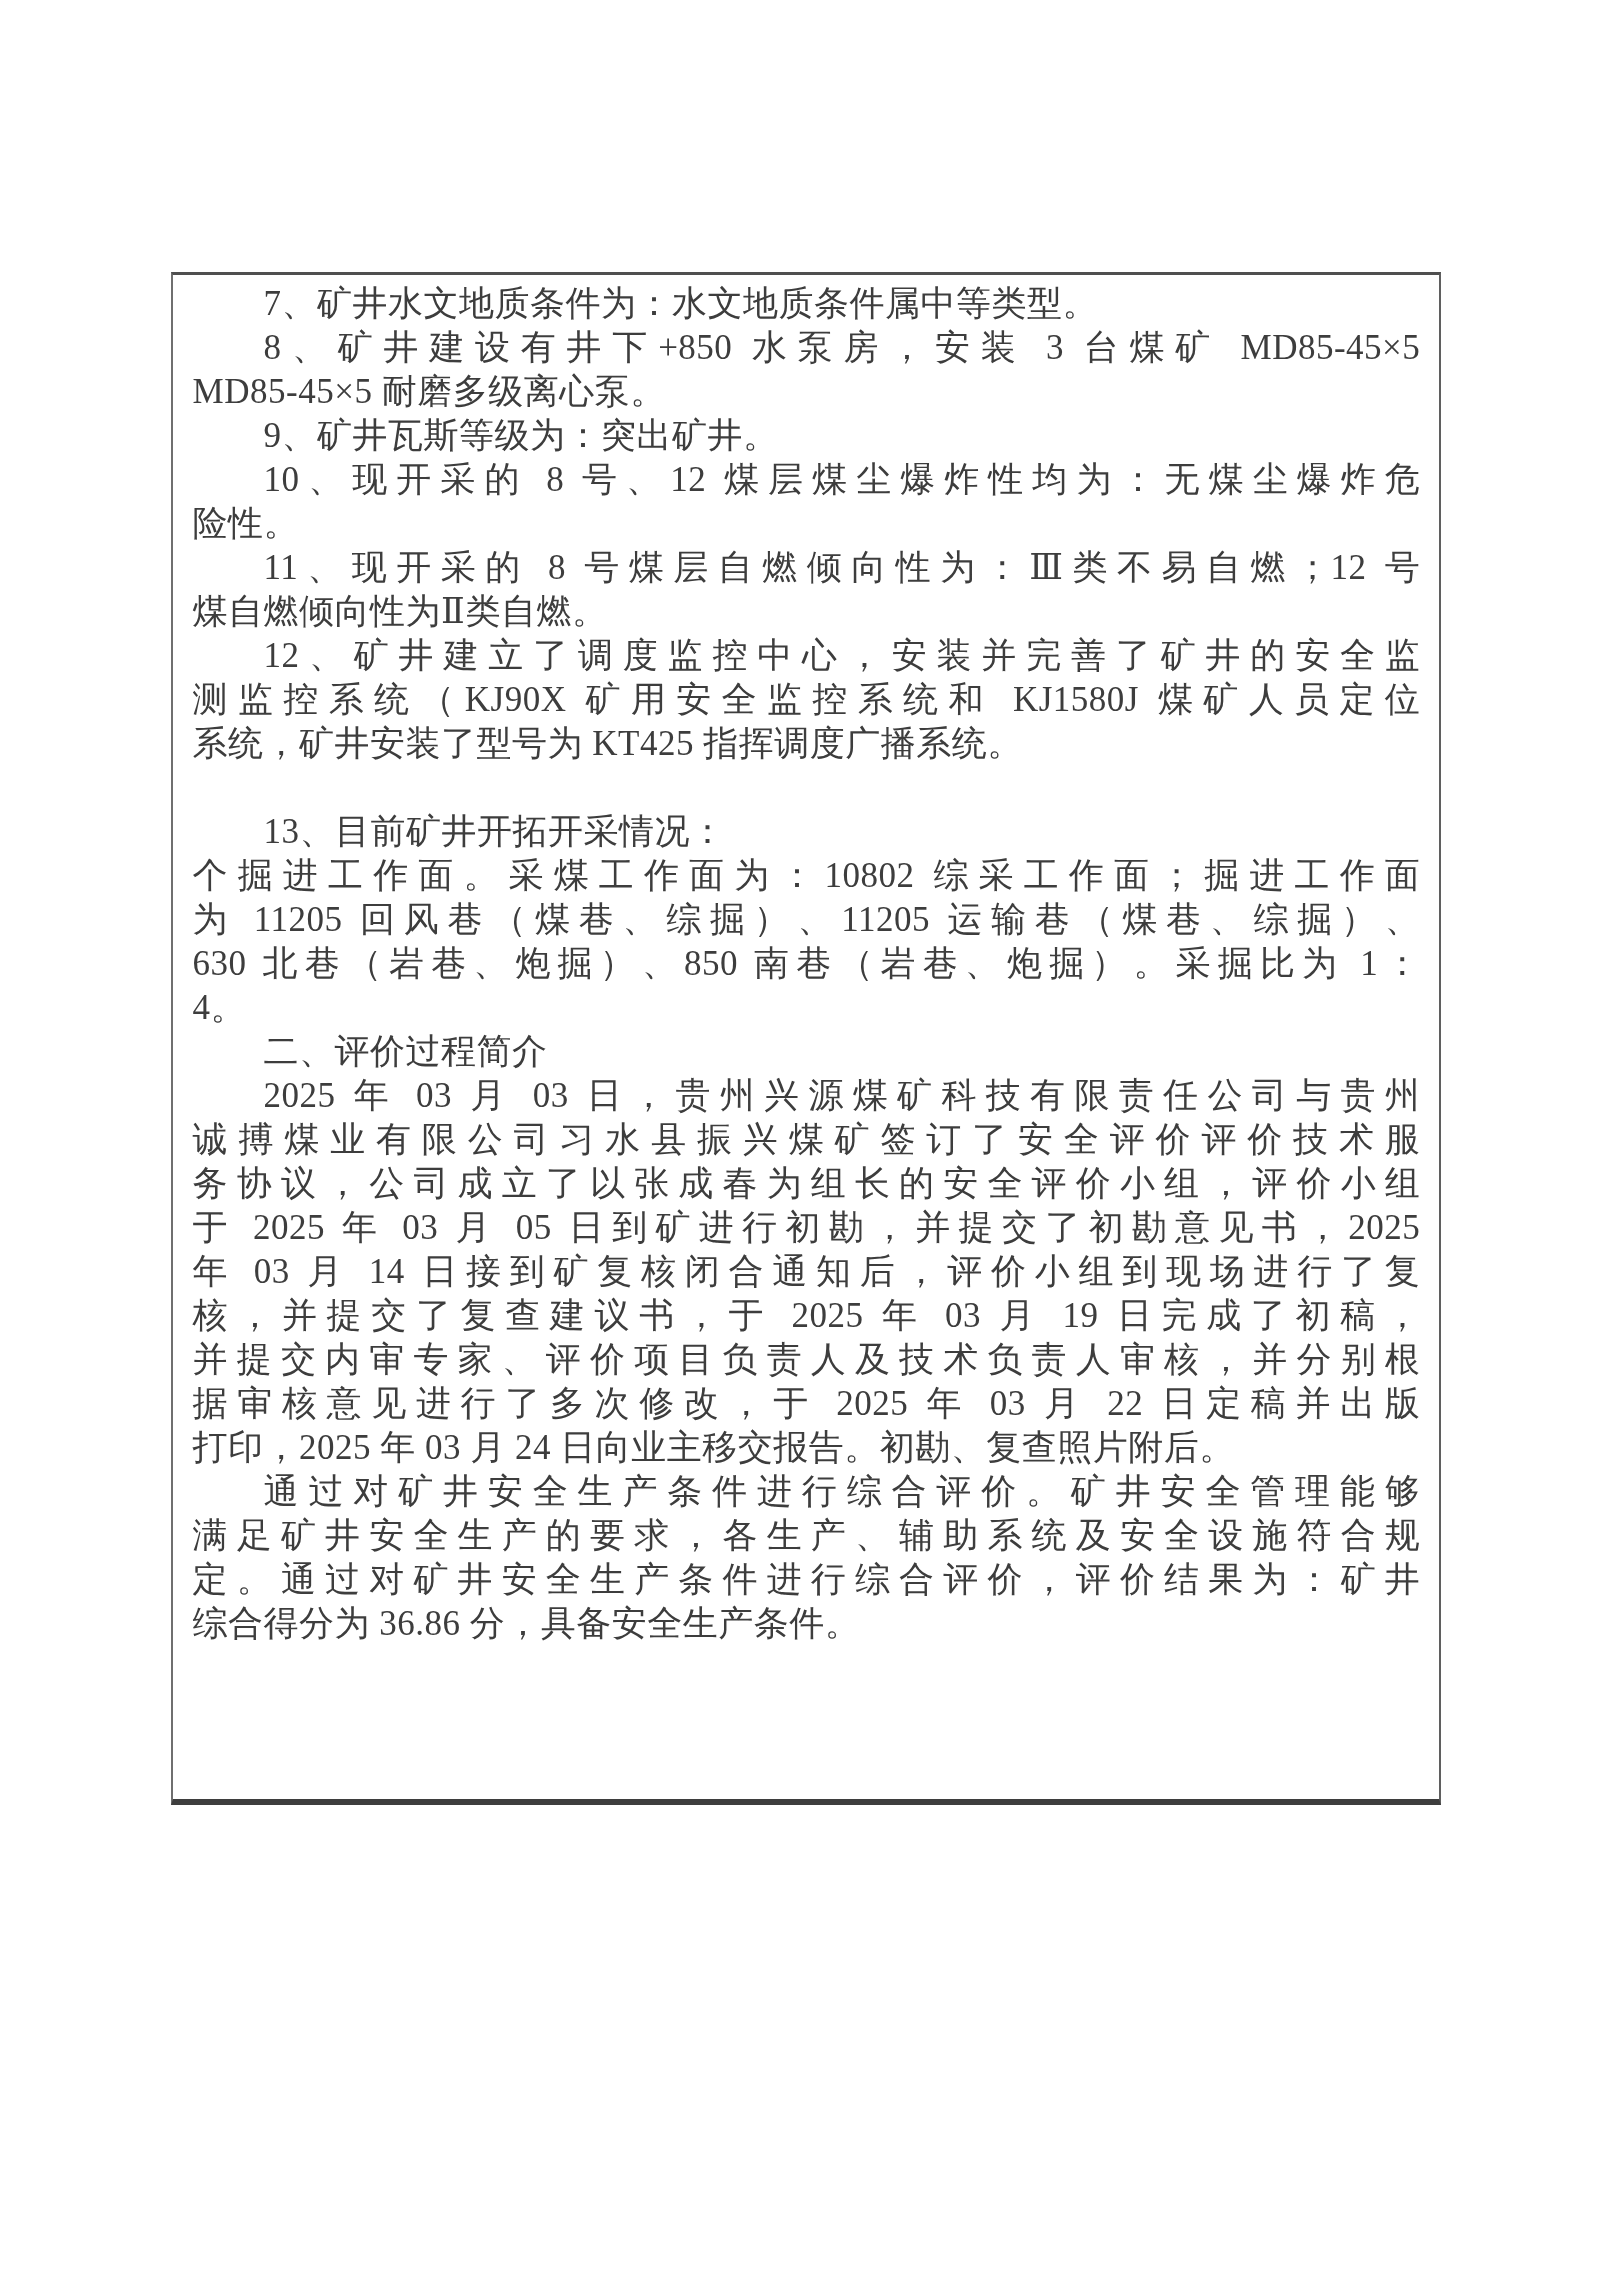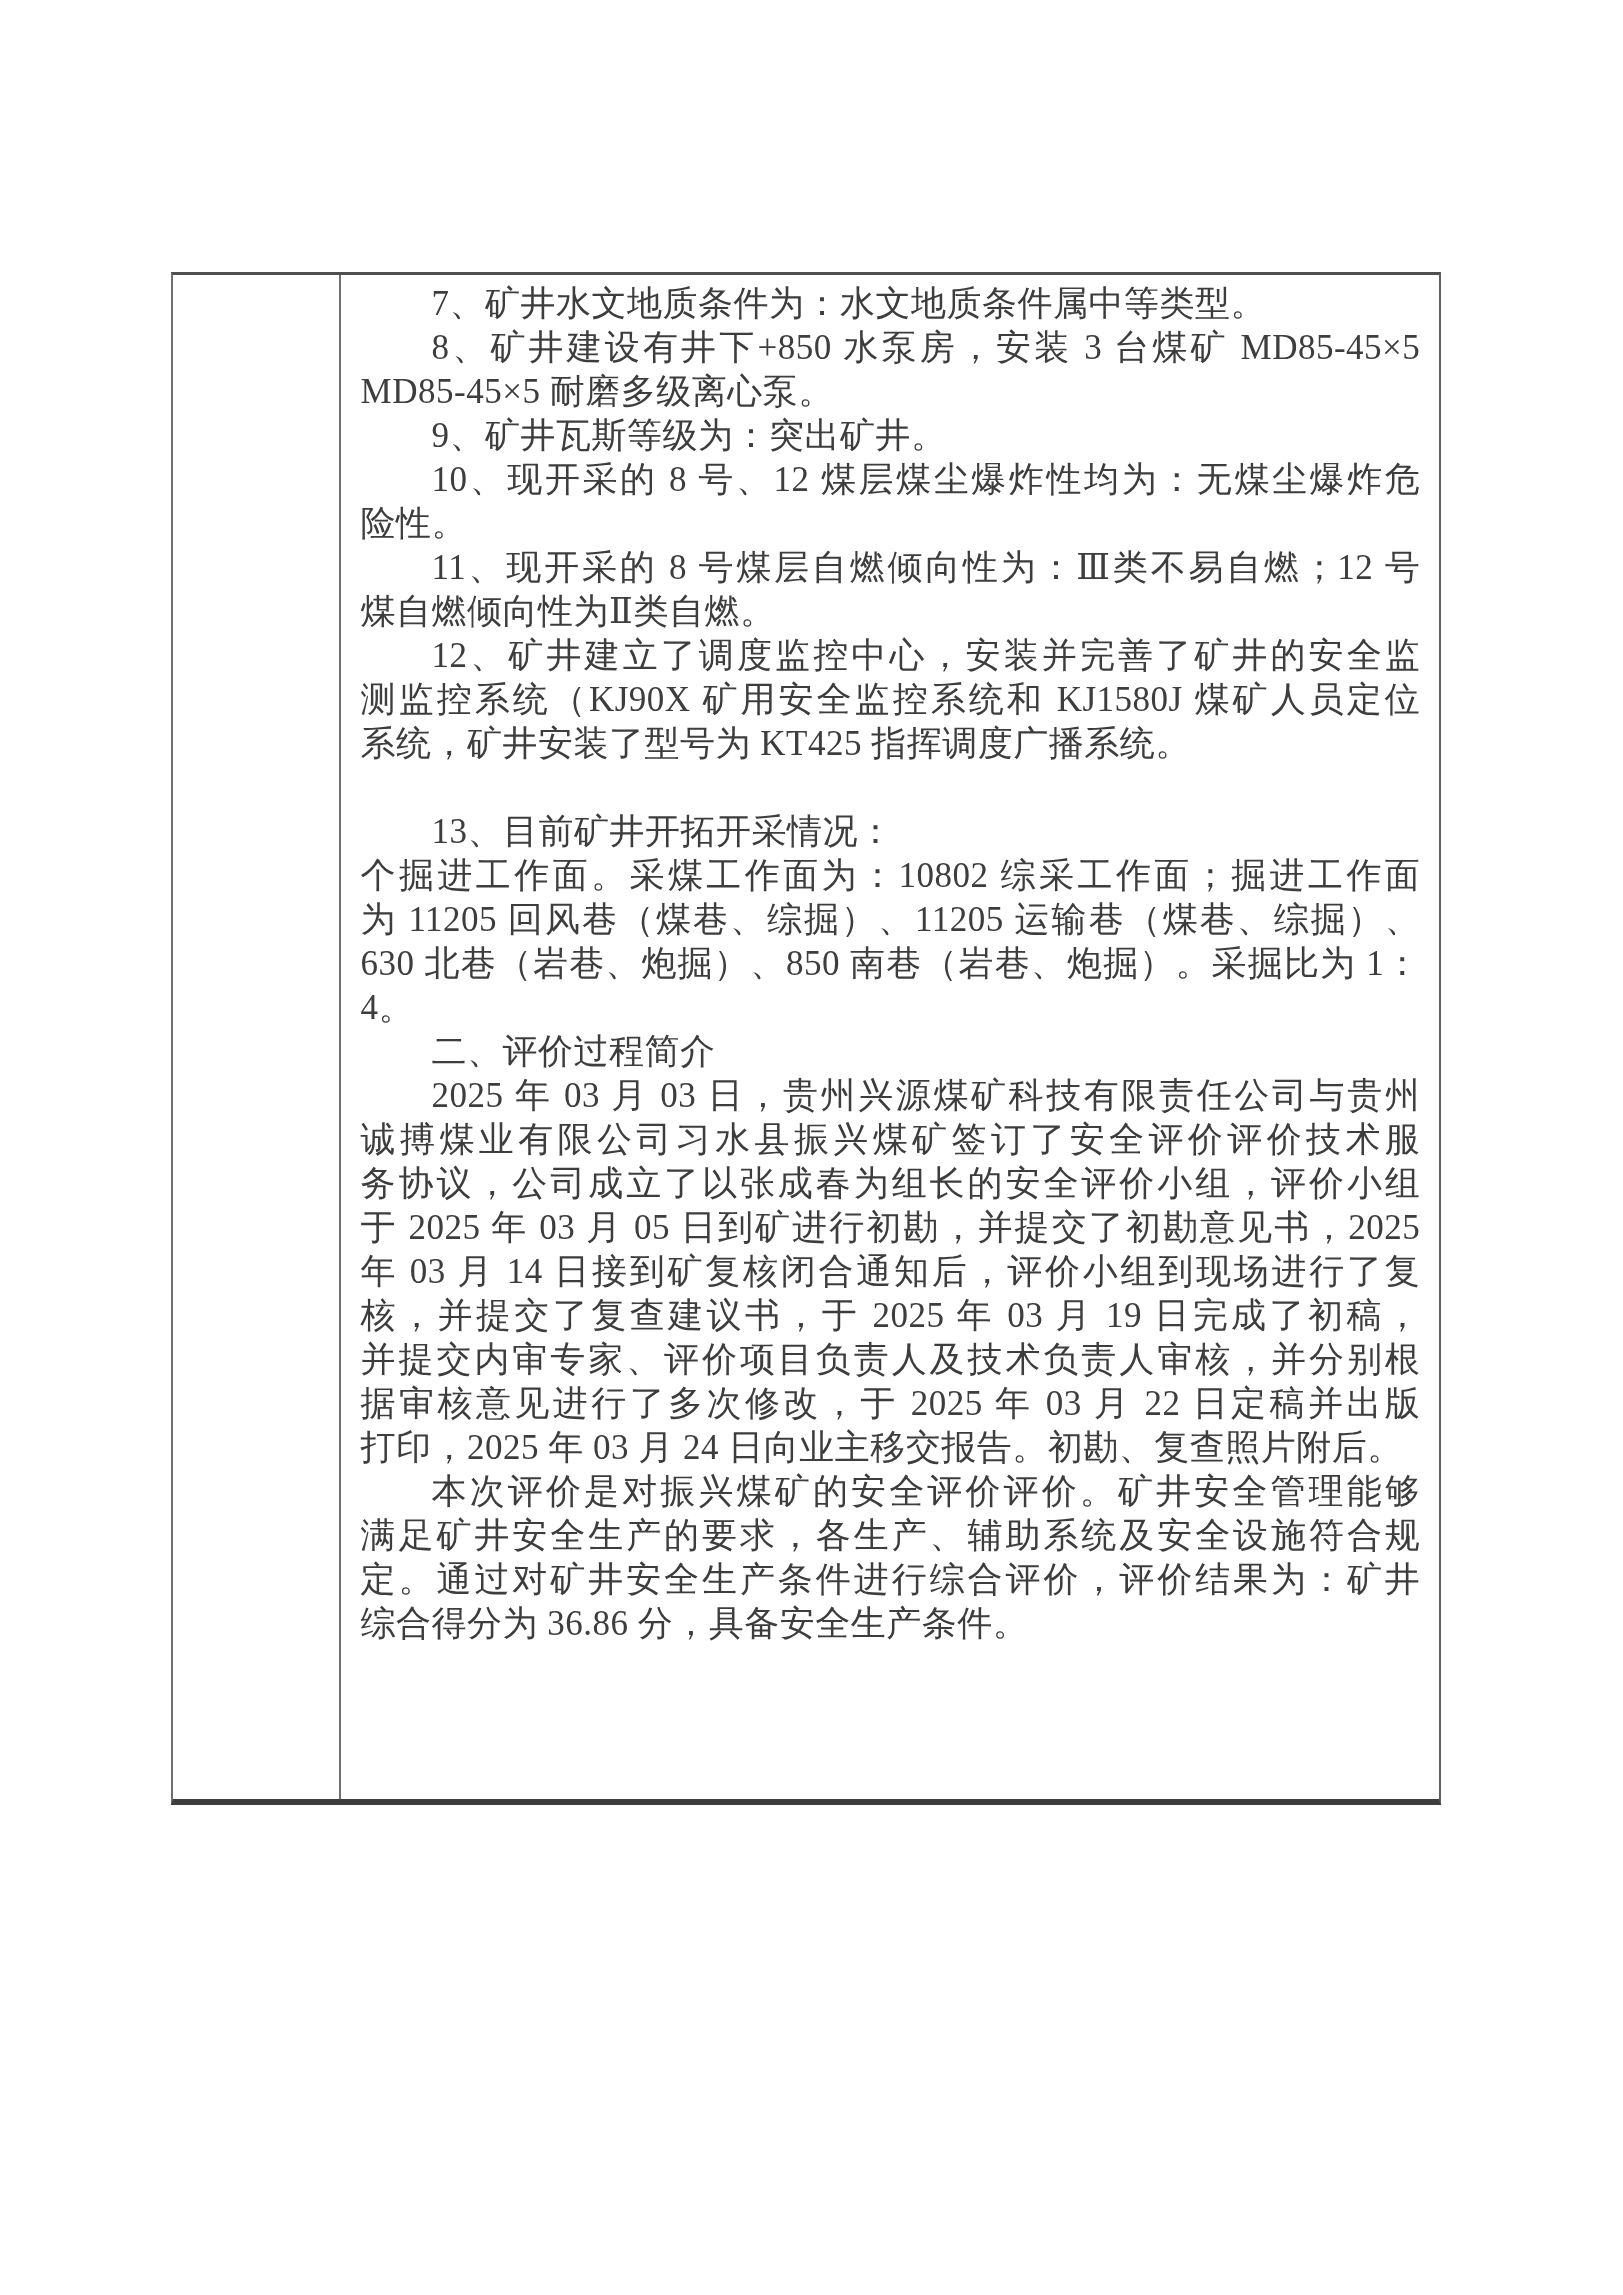--- a/index.html
+++ b/index.html
@@ -22,20 +22,21 @@
     top: 272px;
     width: 1270px;
     height: 1533px;
     box-sizing: border-box;
     border-top: 3.4px solid #4f4f4f;
     border-bottom: 6.9px solid #3e3e3e;
     border-left: 2.5px solid #6f6f6f;
     border-right: 2.5px solid #5f5f5f;
     display: flex;
     background: #ffffff;
+    flex-direction: column;
   }
   .left-cell {
     width: 168px;
     box-sizing: border-box;
     border-right: 2.5px solid #6f6f6f;
     flex: 0 0 auto;
   }
   .content-cell {
     flex: 1 1 auto;
     box-sizing: border-box;
@@ -93,21 +94,21 @@
           <div class="line indent">二、评价过程简介</div>
           <div class="line indent full">2025 年 03 月 03 日，贵州兴源煤矿科技有限责任公司与贵州</div>
           <div class="line full">诚搏煤业有限公司习水县振兴煤矿签订了安全评价评价技术服</div>
           <div class="line full">务协议，公司成立了以张成春为组长的安全评价小组，评价小组</div>
           <div class="line full">于 2025 年 03 月 05 日到矿进行初勘，并提交了初勘意见书，2025</div>
           <div class="line full">年 03 月 14 日接到矿复核闭合通知后，评价小组到现场进行了复</div>
           <div class="line full">核，并提交了复查建议书，于 2025 年 03 月 19 日完成了初稿，</div>
           <div class="line full">并提交内审专家、评价项目负责人及技术负责人审核，并分别根</div>
           <div class="line full">据审核意见进行了多次修改，于 2025 年 03 月 22 日定稿并出版</div>
           <div class="line">打印，2025 年 03 月 24 日向业主移交报告。初勘、复查照片附后。</div>
-          <div class="line indent full">本次评价是对振兴煤矿的安全评价评价。矿井安全管理能够</div>
+          <div class="line indent full">通过对矿井安全生产条件进行综合评价。矿井安全管理能够</div>
           <div class="line full">满足矿井安全生产的要求，各生产、辅助系统及安全设施符合规</div>
           <div class="line full">定。通过对矿井安全生产条件进行综合评价，评价结果为：矿井</div>
           <div class="line">综合得分为 36.86 分，具备安全生产条件。</div>
         </div>
     </div>
   </div>
 </div>
 
 
 </body></html>

